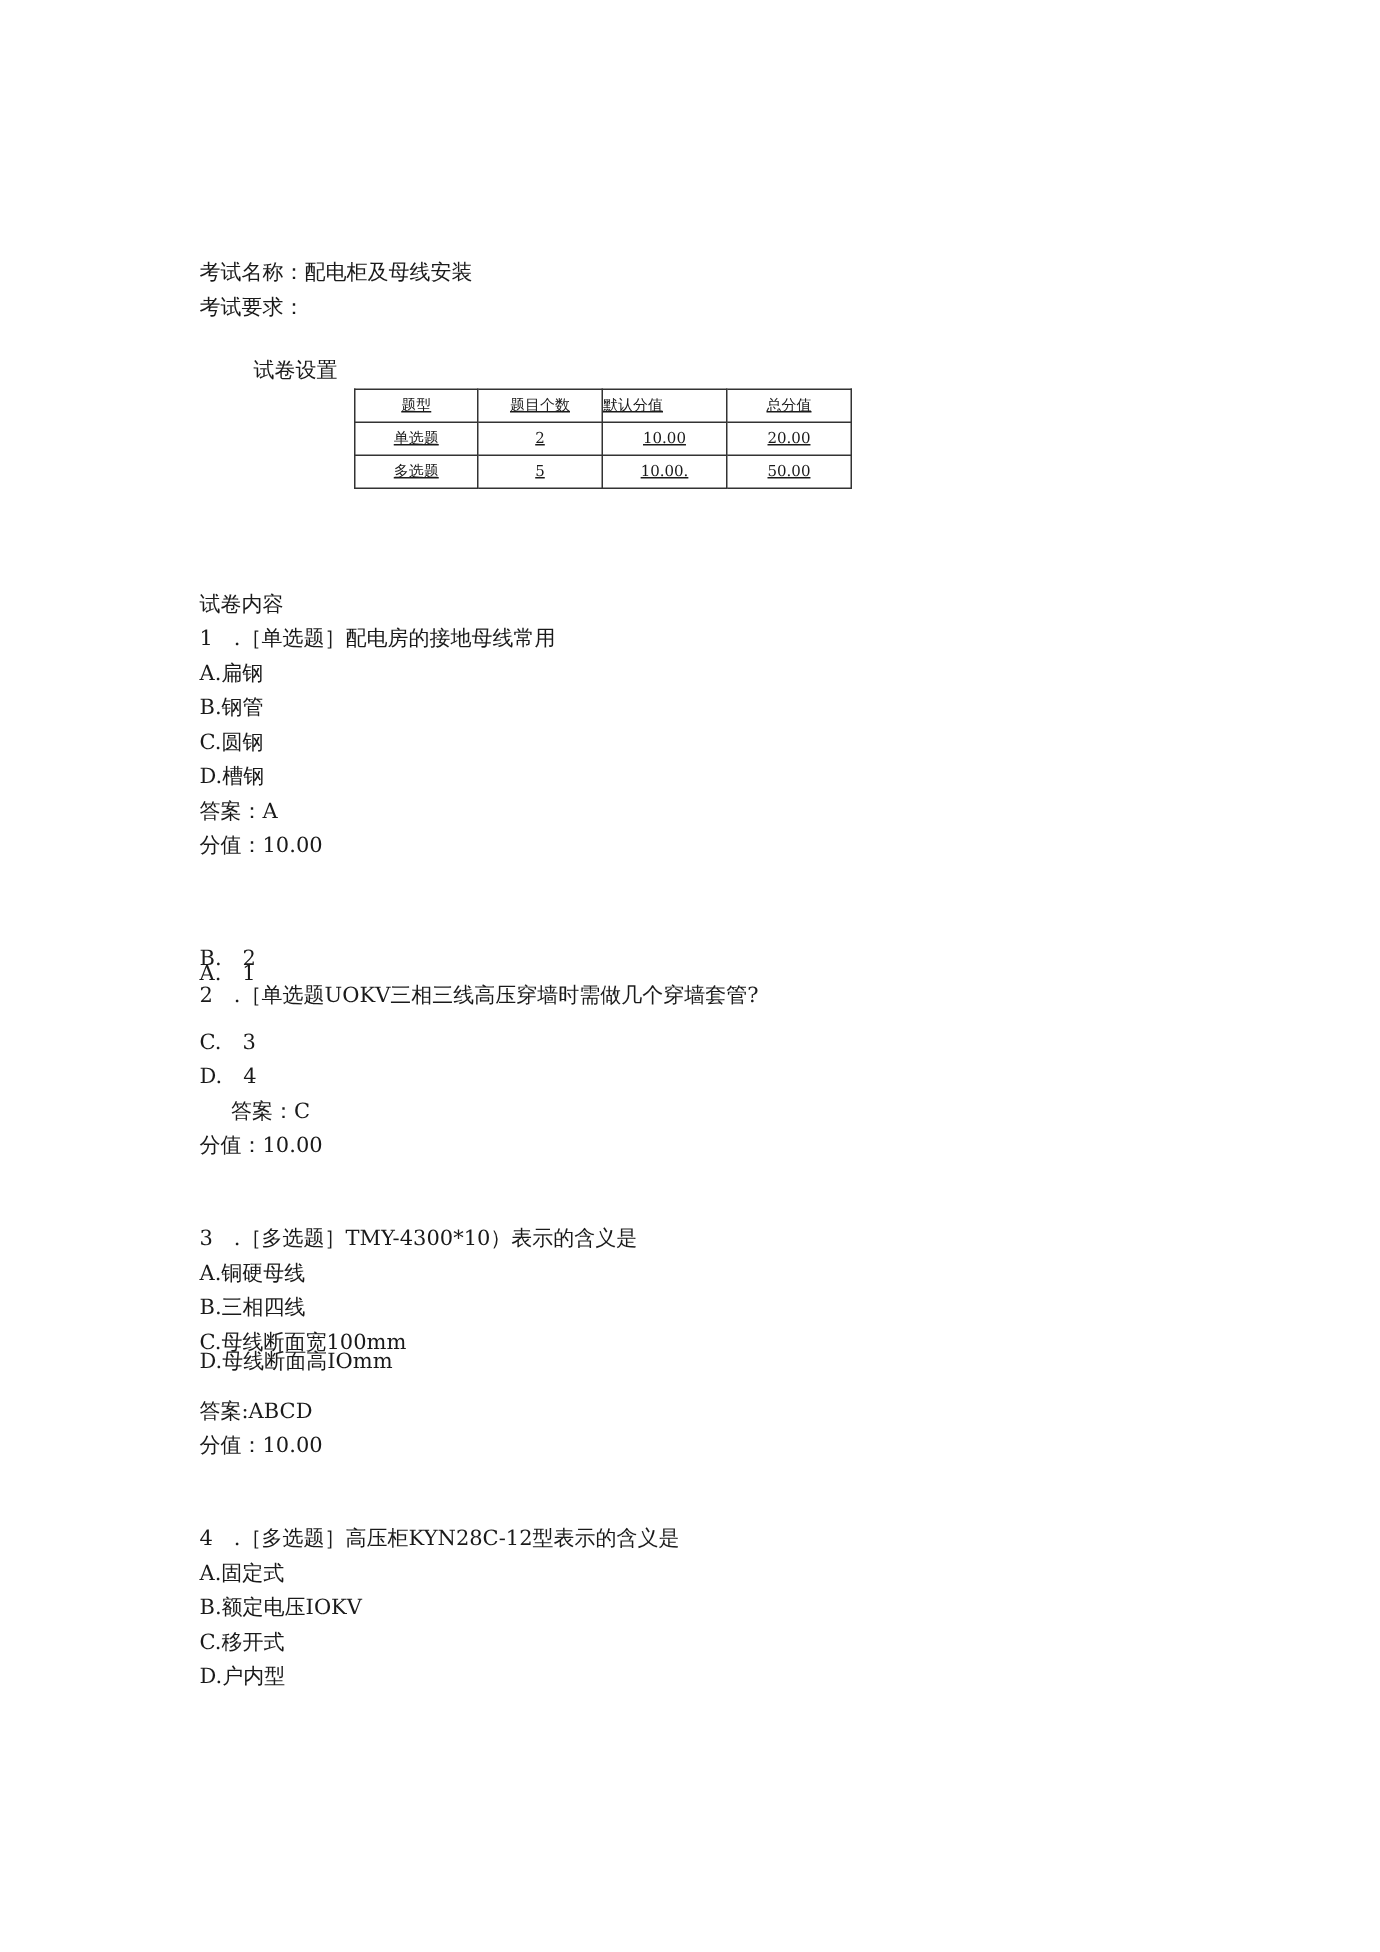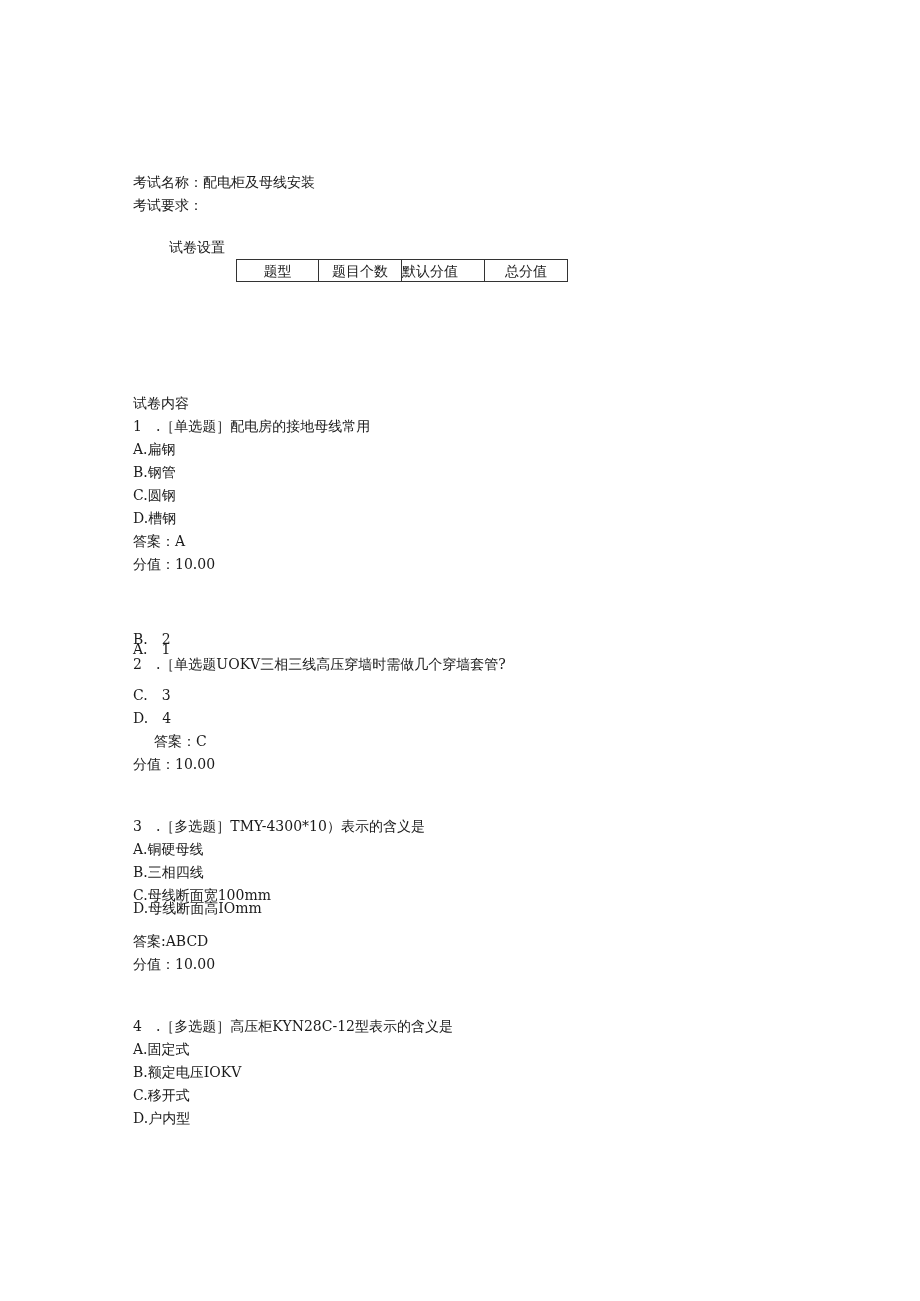--- a/index.html
+++ b/index.html
@@ -27,21 +27,22 @@
     left: 0;
     white-space: nowrap;
     line-height: 20px;
     height: 20px;
   }
   .settings-table {
     position: absolute;
     left: 103px;
     top: 259px;
     border-collapse: collapse;
-    font-size: 14px;
+    font-size: 10px;
+    text-decoration: underline;
   }
   .settings-table td, .settings-table th {
     border: 1px solid #333;
     height: 21px;
     padding: 0;
     text-align: center;
     font-weight: normal;
     line-height: 20px;
   }
   .c1 { width: 81px; }
@@ -63,20 +64,32 @@
 
   <div class="line" style="top:237px;margin-left:36px;">试卷设置</div>
 
   <table class="settings-table">
     <tbody>
         <tr>
       <th class="c1">题型</th>
       <th class="c2">题目个数</th>
       <th class="c3" style="text-align:left;">默认分值</th>
       <th class="c4">总分值</th>
+    </tr>
+    <tr>
+      <td>单选题</td>
+      <td>2</td>
+      <td>10.00</td>
+      <td>20.00</td>
+    </tr>
+    <tr>
+      <td>多选题</td>
+      <td>5</td>
+      <td>10.00.</td>
+      <td>50.00</td>
     </tr>
   </tbody>
     </table>
 
   <div class="line" style="top:393px;">试卷内容</div>
 
   <div class="line" style="top:416px;">1　.［单选题］配电房的接地母线常用</div>
   <div class="line" style="top:439px;">A.扁钢</div>
   <div class="line" style="top:462px;">B.钢管</div>
   <div class="line" style="top:485px;">C.圆钢</div>

